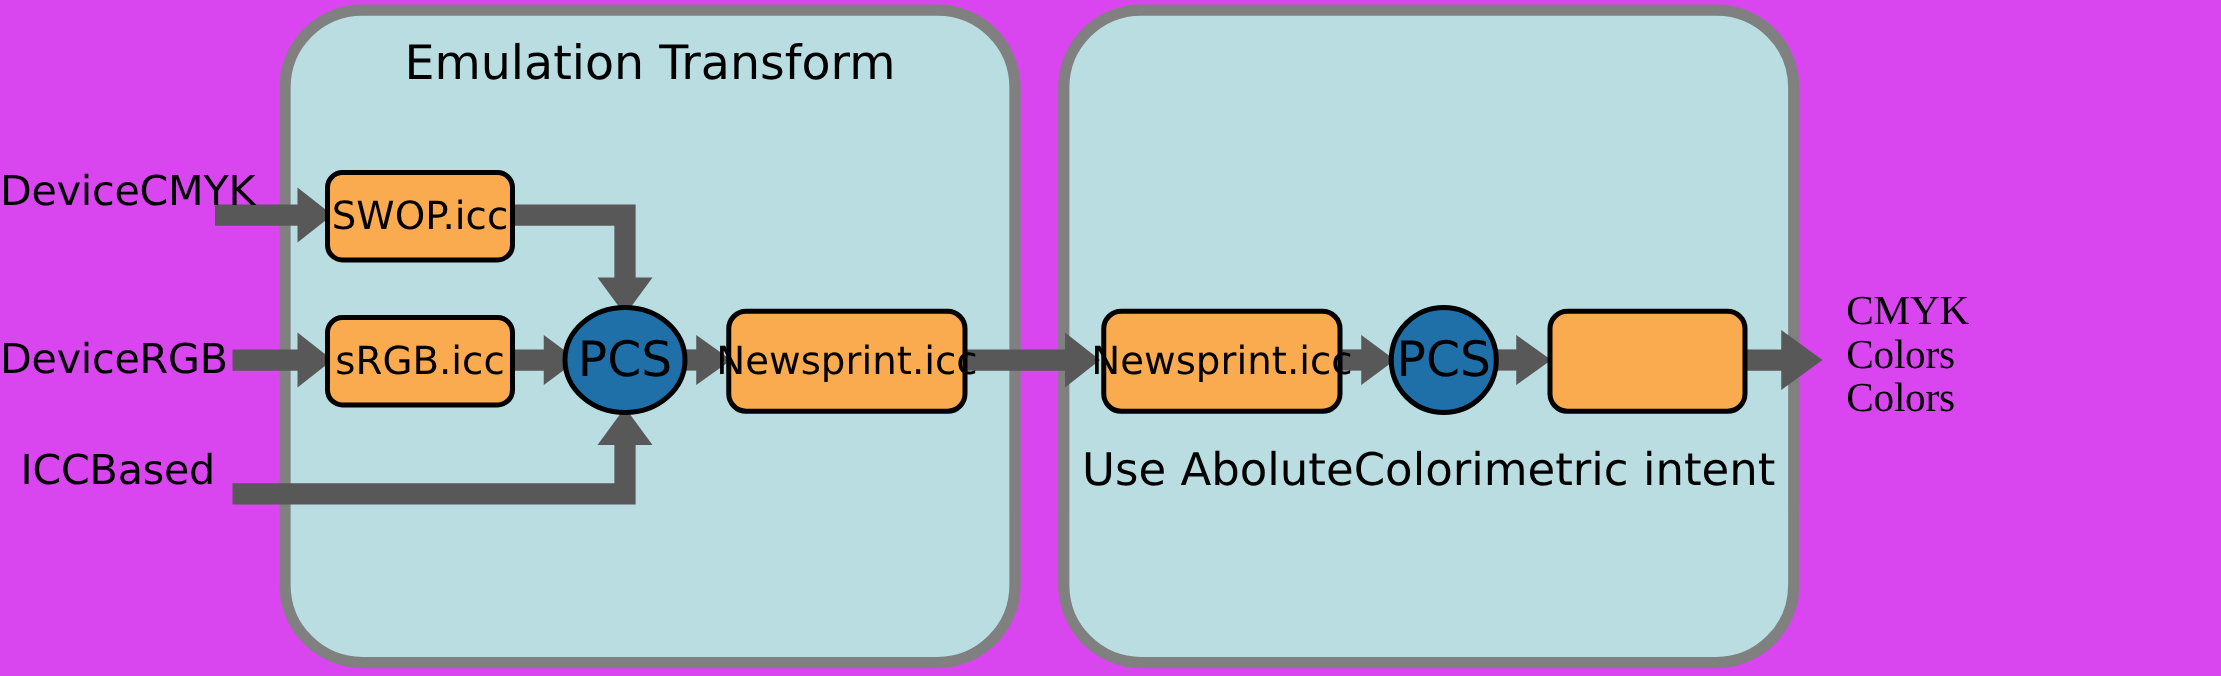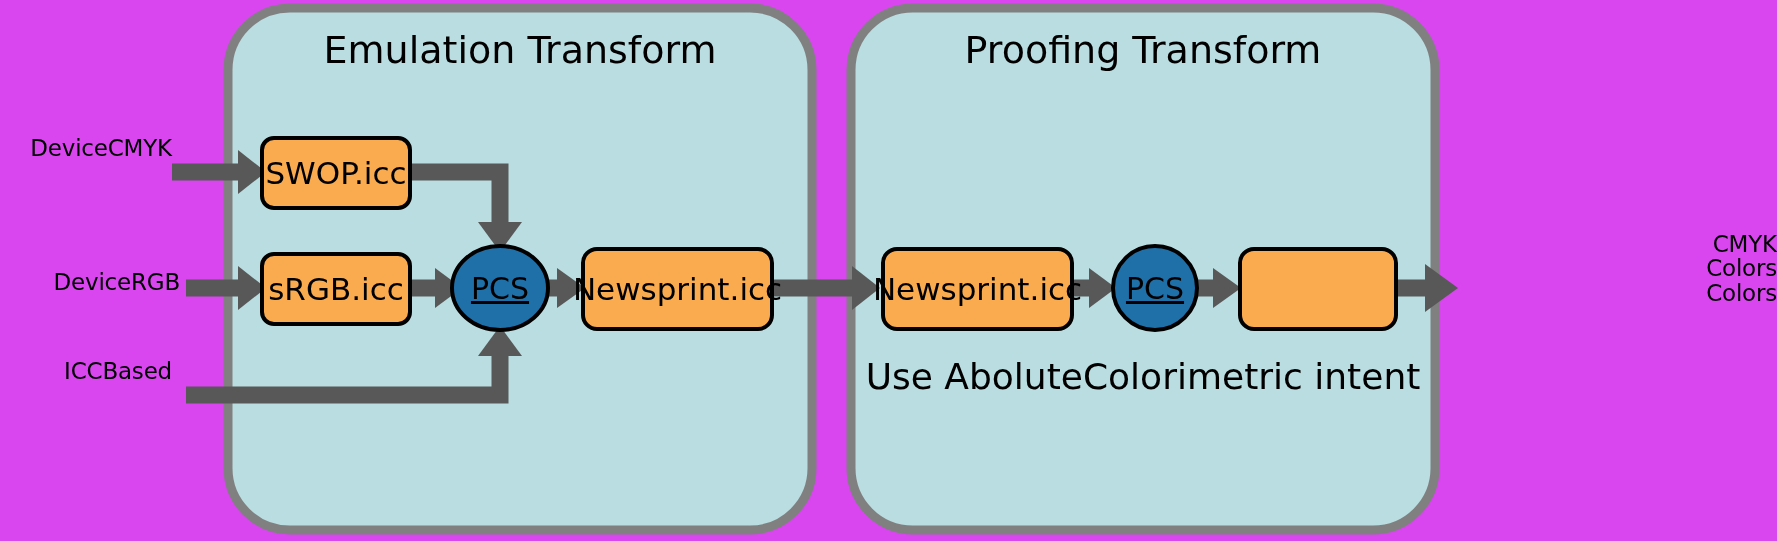--- a/index.html
+++ b/index.html
@@ -24,47 +24,46 @@
     height: 541px;
   }
   
   .txt {
     position: absolute;
     color: #000000;
     white-space: nowrap;
     line-height: 1.06;
   }
   .io-label {
-    font-size: 23px;
+    font-size: 33px;
     letter-spacing: -0.2px;
   }
   .io-label.right-align { text-align: right; }
-  .io-label.left-align  { text-align: right; }
+  .io-label.left-align  { text-align: left; font-family: Liberation Serif, serif; }
 
   .panel-title {
     font-size: 38px;
     text-align: center;
     letter-spacing: 0px;
   }
   .panel-note {
     font-size: 36px;
     text-align: center;
   }
   .node-label {
     position: absolute;
     display: flex;
     align-items: center;
     justify-content: center;
     color: #000000;
     font-size: 31px;
     white-space: nowrap;
   }
   .node-label.pcs {
-    font-size: 30px;
-    text-decoration: underline;
+    font-size: 39px;
   }
 </style>
 </head>
 <body>
 
 <div id="stage">
 
   <svg id="svg-layer" viewBox="0 0 1777 541">
     <defs>
       <style>
@@ -142,21 +141,20 @@
     <rect class="prof-rect" x="583" y="249" width="189" height="80" rx="14" ry="14"></rect>
 
     <rect class="prof-rect" x="883" y="249" width="189" height="80" rx="14" ry="14"></rect>
 
     <ellipse class="pcs-shape" cx="1155" cy="288" rx="42" ry="42"></ellipse>
 
     <rect class="prof-rect" x="1240" y="249" width="156" height="80" rx="14" ry="14"></rect>
   </svg>
 
   <div class="txt panel-title" style="left:228px; top:30px; width:584px;">Emulation Transform</div>
-  <div class="txt panel-title" style="left:851px; top:30px; width:584px;">Proofing Transform</div>
 
   <div class="txt panel-note" style="left:851px; top:358px; width:584px;">Use AboluteColorimetric intent</div>
 
   <div class="txt io-label right-align" style="left:0px; top:136px; width:172px;">
     <div>DeviceCMYK</div>
   </div>
 
   <div class="txt io-label right-align" style="left:0px; top:270px; width:180px;">
     <div>DeviceRGB</div>
   </div>

